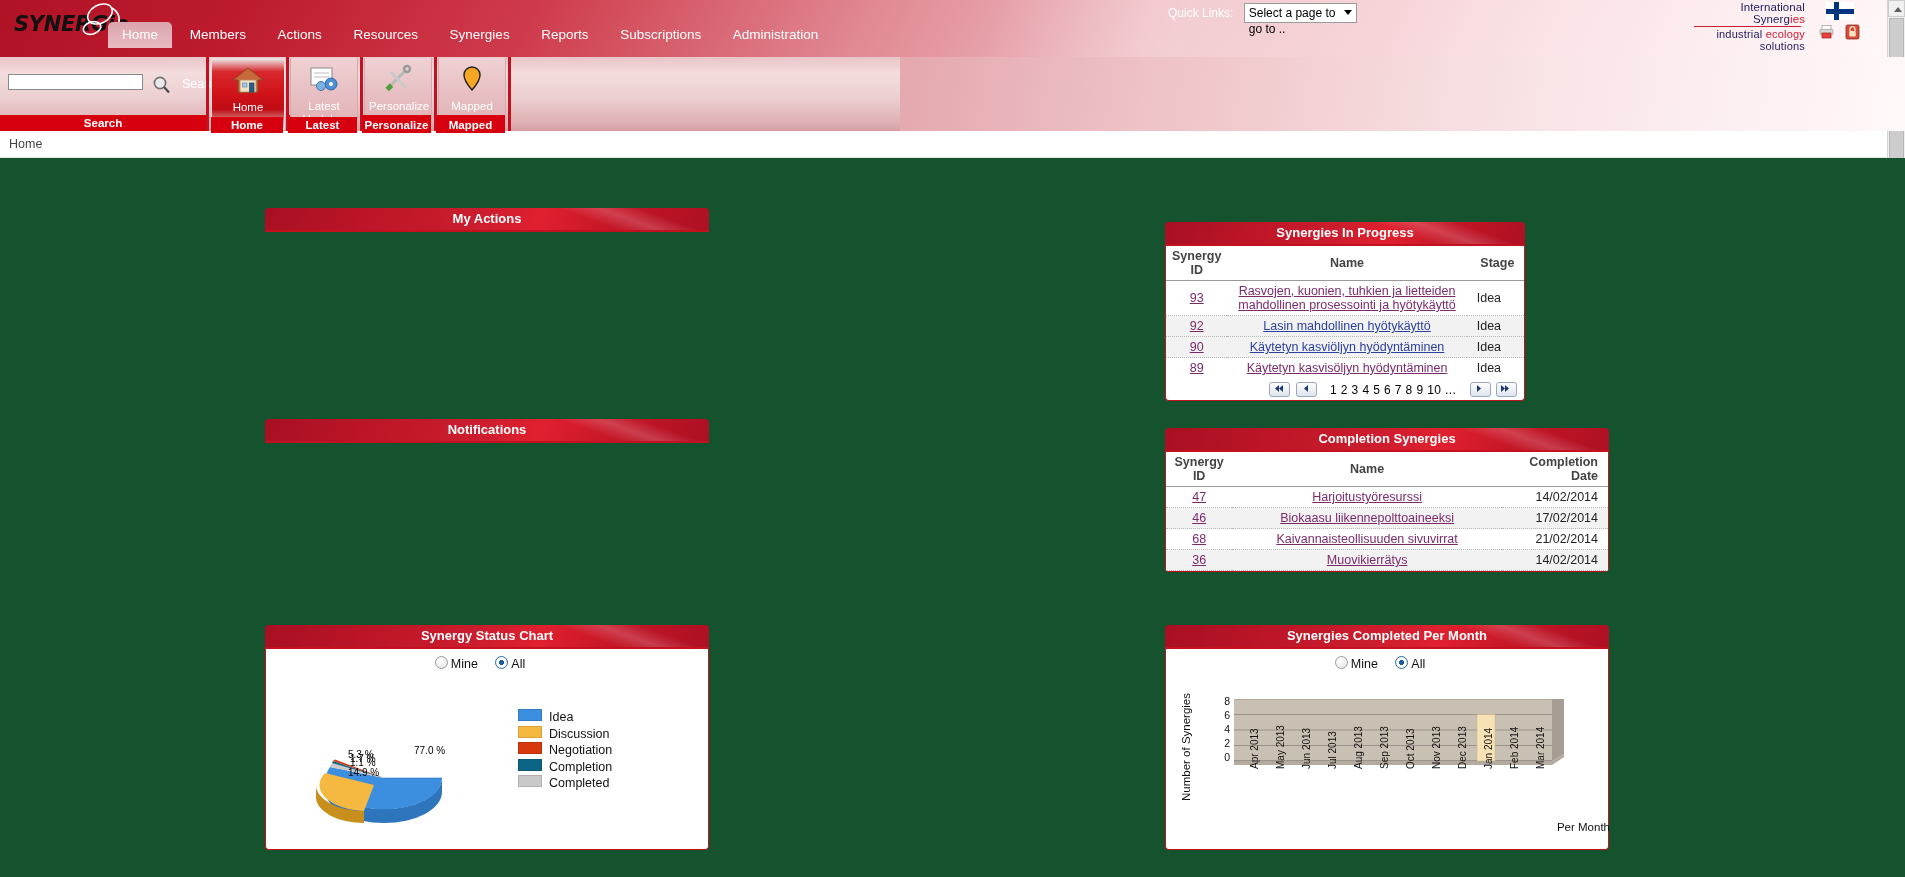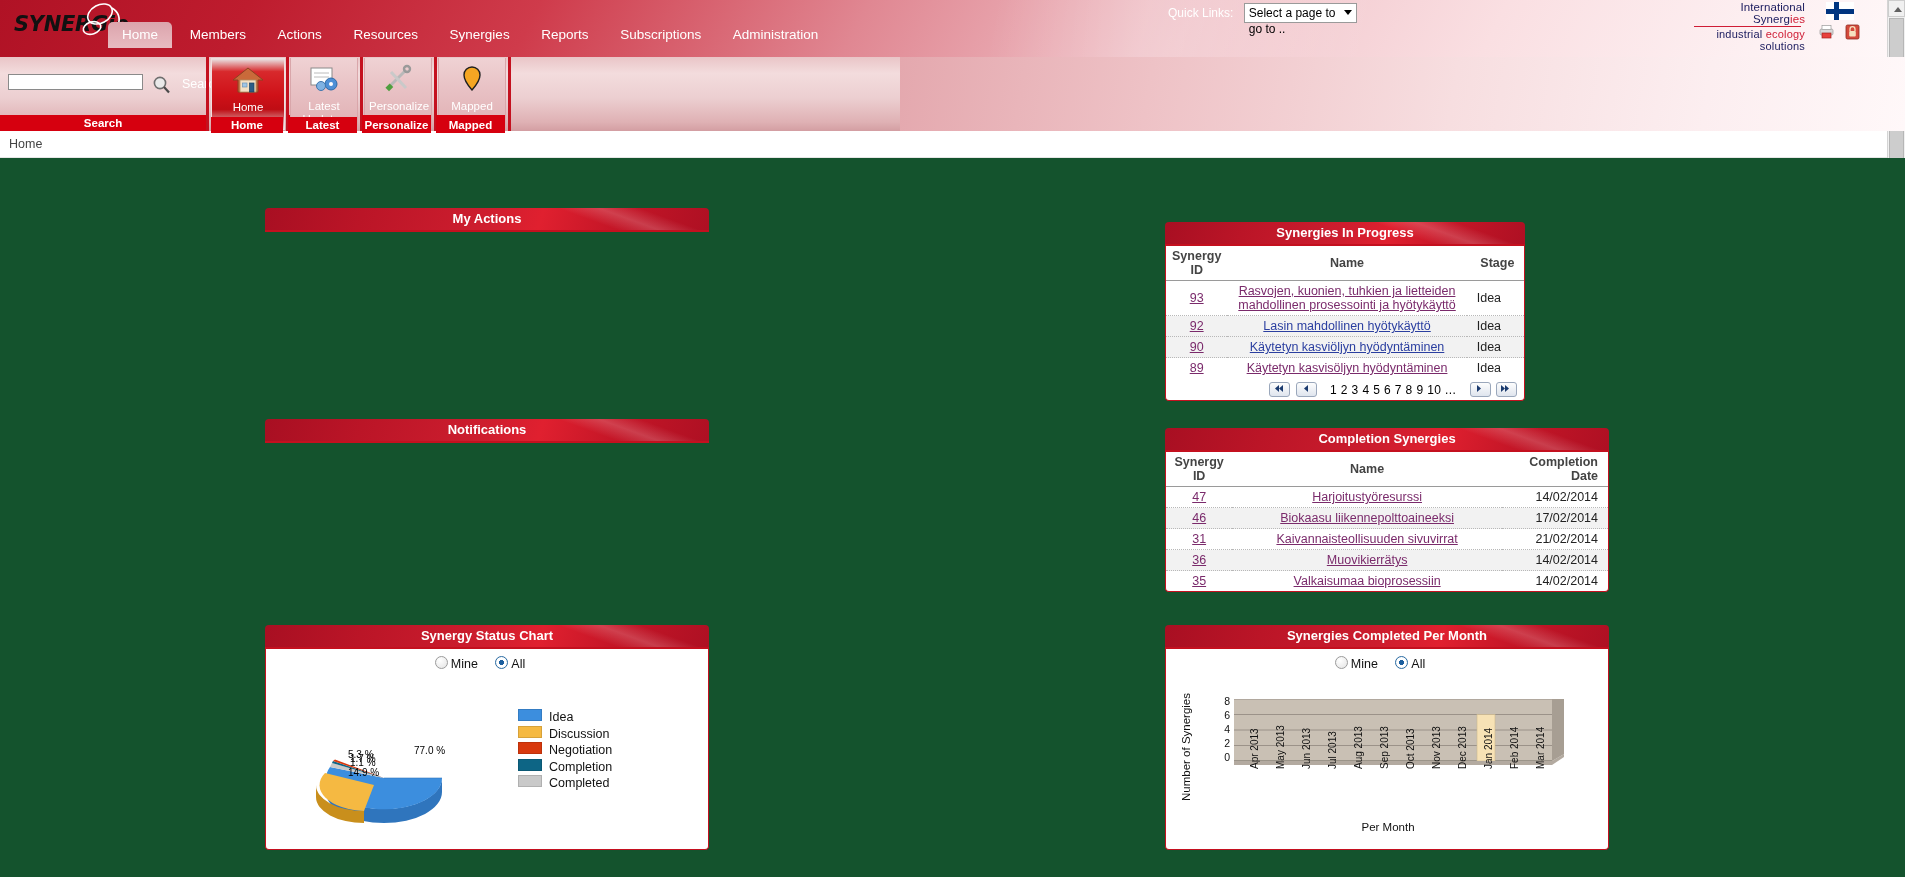--- a/index.html
+++ b/index.html
@@ -147,21 +147,21 @@
   .radio.on{border:1px solid #2b6ca3;background:radial-gradient(circle at 50% 50%,#1b5e9e 0 32%,#ffffff 36% 60%,#cfd9e3 100%);}
   .radio-lab{margin-right:14px;}
   .legend{position:absolute;font-size:12.5px;color:#111;line-height:15.5px;}
   .legend div{white-space:nowrap;}
   .swatch{display:inline-block;width:22px;height:10px;vertical-align:0px;margin-right:7px;border:1px solid rgba(0,0,0,.12);}
   .pielabel{position:absolute;font-size:10px;color:#000;font-family:"Liberation Sans",sans-serif;white-space:nowrap;}
   .axis-y-title{
     position:absolute;font-size:11.5px;color:#111;
     transform:rotate(-90deg);transform-origin:left top;white-space:nowrap;
   }
-  .axis-x-title{position:absolute;font-size:11.5px;color:#111;text-align:center;}
+  .axis-x-title{position:absolute;font-size:11.5px;color:#111;text-align:right;}
   .ytick{position:absolute;font-size:10.5px;color:#111;text-align:right;width:12px;}
   .xtick{
     position:absolute;font-size:10px;color:#111;white-space:nowrap;
     transform:rotate(-90deg);transform-origin:left top;
   }
 </style>
 </head>
 <body>
 
 <div class="header">
@@ -442,33 +442,28 @@
             <td class="c-id"><a class="lnk">47</a></td>
             <td class="c-name"><a class="lnk">Harjoitustyöresurssi</a></td>
             <td class="c-right">14/02/2014</td>
           </tr>
           <tr class="alt">
             <td class="c-id"><a class="lnk">46</a></td>
             <td class="c-name"><a class="lnk">Biokaasu liikennepolttoaineeksi</a></td>
             <td class="c-right">17/02/2014</td>
           </tr>
           <tr>
-            <td class="c-id"><a class="lnk">31</a></td>
+            <td class="c-id"><a class="lnk">68</a></td>
             <td class="c-name"><a class="lnk">Kaivannaisteollisuuden sivuvirrat</a></td>
             <td class="c-right">21/02/2014</td>
           </tr>
           <tr class="alt">
             <td class="c-id"><a class="lnk">36</a></td>
             <td class="c-name"><a class="lnk">Muovikierrätys</a></td>
             <td class="c-right">14/02/2014</td>
-          </tr>
-          <tr>
-            <td class="c-id" style="border-bottom:none;"><a class="lnk">35</a></td>
-            <td class="c-name" style="border-bottom:none;"><a class="lnk">Valkaisumaa bioprosessiin</a></td>
-            <td class="c-right" style="border-bottom:none;">14/02/2014</td>
           </tr>
         </tbody>
       </table>
     </div>
   </div>
 
   <div class="panel" style="left:1165px;top:467px;width:444px;">
     <div class="panel-head">Synergies Completed Per Month</div>
     <div class="panel-body" style="height:200px;position:relative;">
       <div class="radios">

